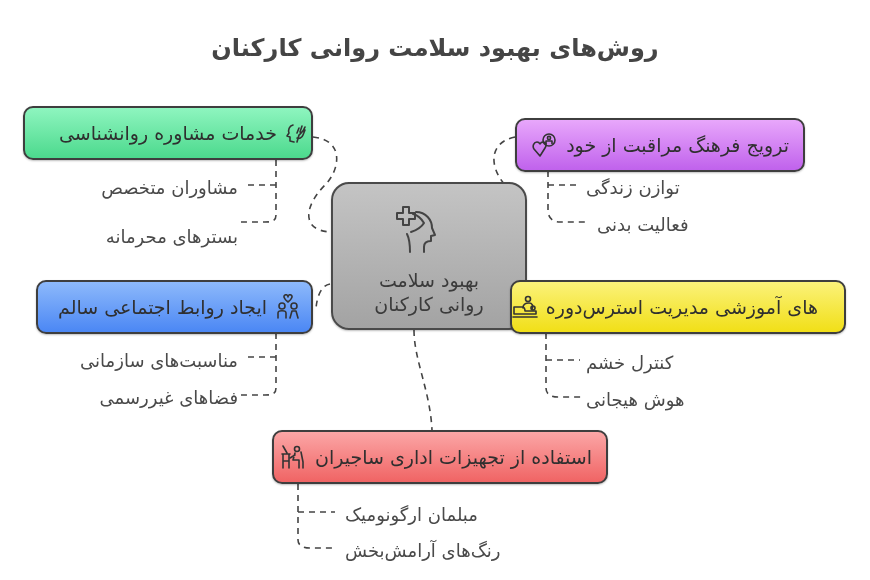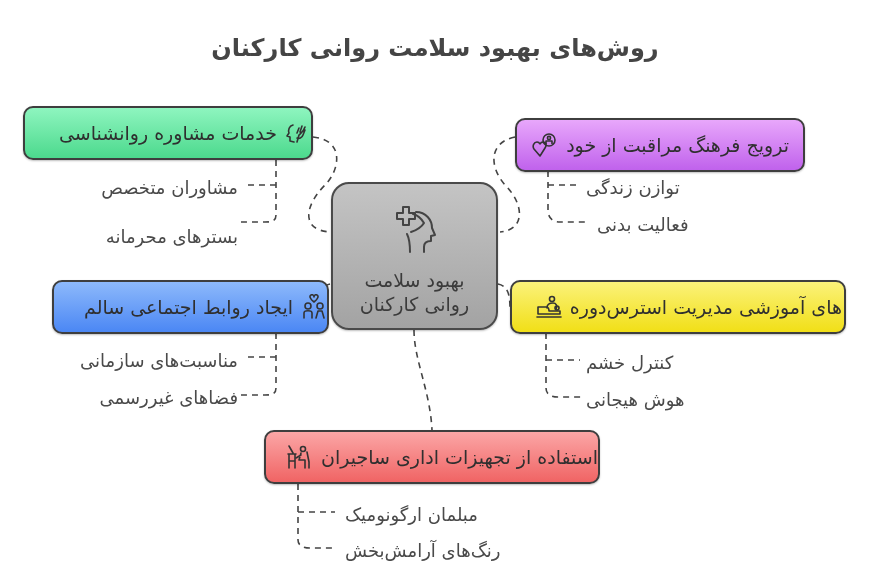--- a/index.html
+++ b/index.html
@@ -11,21 +11,21 @@
           display:flex; align-items:center; direction:rtl; font-size:19px; color:#2f2f2f;
           box-shadow:0 1px 2px rgba(0,0,0,0.25); }
   .node .label { white-space:nowrap; }
   .node .icon { width:26px; height:26px; flex:0 0 26px; }
   .node svg { width:26px; height:26px; }
   .green { background:linear-gradient(#8ef5bf,#4cd98d); }
   .purple { background:linear-gradient(#e8a7fb,#c062ec);margin-top:12px; }
   .blue { background:linear-gradient(#8db9fb,#4b87f4); }
   .yellow { background:linear-gradient(#fbf27a,#f1df17); }
   .red { background:linear-gradient(#fba6a6,#f06464); }
-  .center { position:absolute; left:331px; top:182px; width:167px; height:148px; box-sizing:border-box;
+  .center { position:absolute; left:331px; top:182px; width:196px; height:148px; box-sizing:border-box;
             border:2px solid #4a4a4a; border-radius:18px; background:linear-gradient(#c4c4c4,#a3a3a3);
             box-shadow:0 1px 2px rgba(0,0,0,0.25); text-align:center; }
   .center .icon { position:absolute; left:58px; top:20px; width:50px; height:50px; }
   .center .label { position:absolute; left:0; top:84px; width:100%; direction:rtl;
                    font-size:19px; line-height:24px; color:#3b3b3b; }
   .sub { position:absolute; font-size:18px; color:#4a4a4a; direction:rtl; white-space:nowrap; }
   svg.lines { position:absolute; left:0; top:0; }
 </style>
 </head>
 <body>
@@ -96,51 +96,51 @@
       <path d="M8,24 L2,17 C0,14 2,10 5,10 C7,10 8,12 8,12 C8,12 9,10 11,10 C14,10 15,13 13,16 Z"></path>
       <circle cx="17" cy="8" r="6"></circle>
       <circle cx="17" cy="6" r="1.6"></circle>
       <path d="M14,12 L14,9 L20,9 L20,12"></path>
     </svg>
   </span>
 </div>
 <div class="sub" style="left:586px; top:177px;">توازن زندگی</div>
 <div class="sub" style="left:586px; top:214px;margin-left:11px;">فعالیت بدنی</div>
 
-<div class="node blue" style="left:36px; top:280px; width:277px; height:54px; margin-left:16px;">
+<div class="node blue" style="left:36px; top:280px; width:277px; height:54px; padding-right:10px;">
   <span class="icon">
     <svg viewBox="0 0 26 26" fill="none" stroke="#333" stroke-width="1.6" stroke-linejoin="round" stroke-linecap="round">
       <path d="M13,8 C9,5 8,2 10,1 C12,0 13,2 13,3 C13,2 14,0 16,1 C18,2 17,5 13,8 Z"></path>
       <circle cx="7" cy="12" r="3"></circle>
       <circle cx="19" cy="12" r="3"></circle>
       <path d="M3,24 L3,19 C3,16 11,16 11,19 L11,24"></path>
       <path d="M15,24 L17,17 L21,17 L23,24"></path>
     </svg>
   </span>
   <span class="label" style="margin-right:8px;">ایجاد روابط اجتماعی سالم</span>
 </div>
 <div class="sub" style="right:632px; top:350px;">مناسبت‌های سازمانی</div>
 <div class="sub" style="right:632px; top:387px;">فضاهای غیررسمی</div>
 
-<div class="node yellow" style="left:510px; top:280px; width:336px; height:54px; padding-right:2px;">
+<div class="node yellow" style="left:510px; top:280px; width:336px; height:54px; padding-right:26px;">
   <span class="label">های آموزشی مدیریت استرس‌دوره</span>
   <span class="icon" style="margin-right:8px;">
     <svg viewBox="0 0 26 26" fill="none" stroke="#333" stroke-width="1.6" stroke-linejoin="round" stroke-linecap="round">
       <circle cx="16" cy="5" r="2.5"></circle>
       <path d="M11,14 C11,10 14,9 17,9 C20,9 22,12 20,15"></path>
       <path d="M2,13 L10,13 C12,13 13,15 13,17 L24,17 L24,20 L2,20 Z"></path>
       <circle cx="21" cy="14" r="2"></circle>
       <path d="M1,23 L25,23"></path>
     </svg>
   </span>
 </div>
 <div class="sub" style="left:586px; top:352px;">کنترل خشم</div>
 <div class="sub" style="left:586px; top:389px;">هوش هیجانی</div>
 
-<div class="node red" style="left:264px; top:430px; width:336px; height:54px; ">
+<div class="node red" style="left:272px; top:430px; width:336px; height:54px; padding-right:14px;">
   <span class="label">استفاده از تجهیزات اداری ساجیران</span>
   <span class="icon" style="margin-right:10px;">
     <svg viewBox="0 0 26 26" fill="none" stroke="#333" stroke-width="1.6" stroke-linejoin="round" stroke-linecap="round">
       <path d="M4,2 L8,9 M3,10 L11,10 M4,10 L4,24 M10,10 L10,24 M4,17 L10,17"></path>
       <circle cx="18" cy="5" r="2.5"></circle>
       <path d="M16,9 L14,16 L20,16 L20,24 M11,14 L16,11"></path>
       <path d="M22,8 L24,18 L24,24"></path>
     </svg>
   </span>
 </div>

